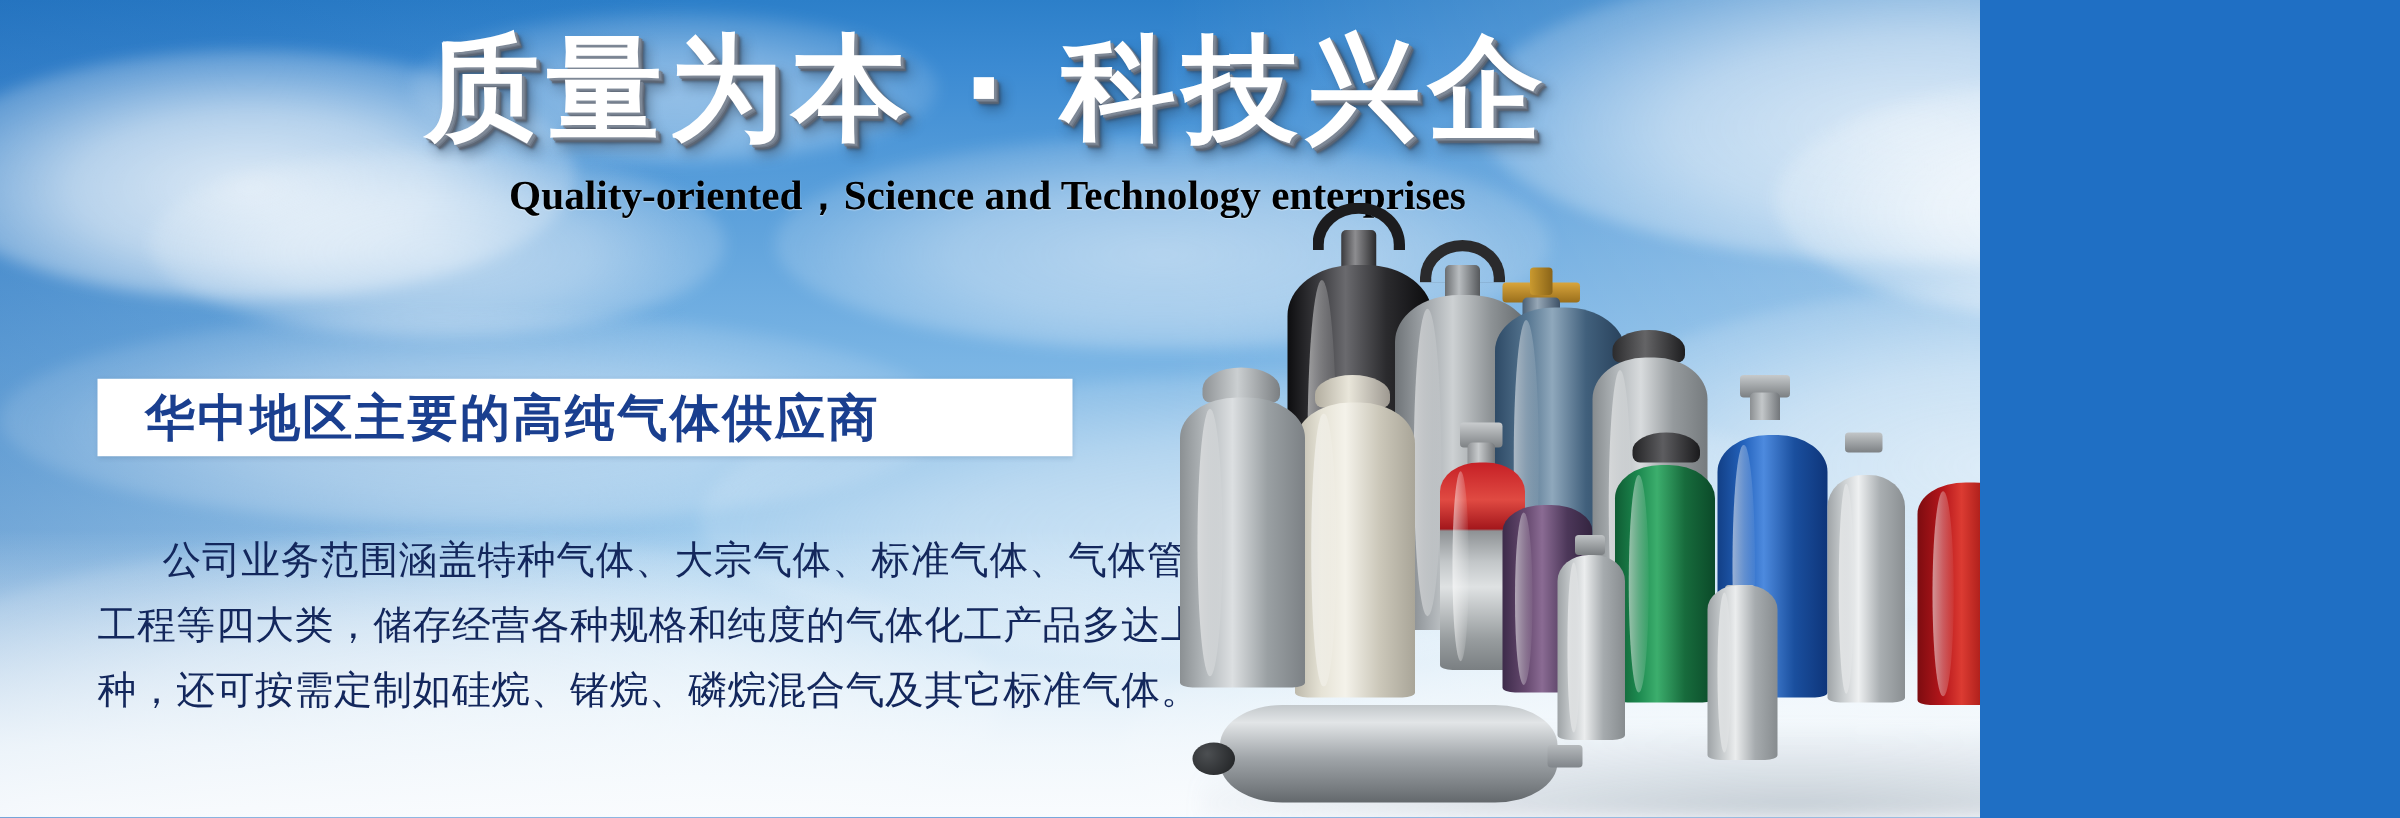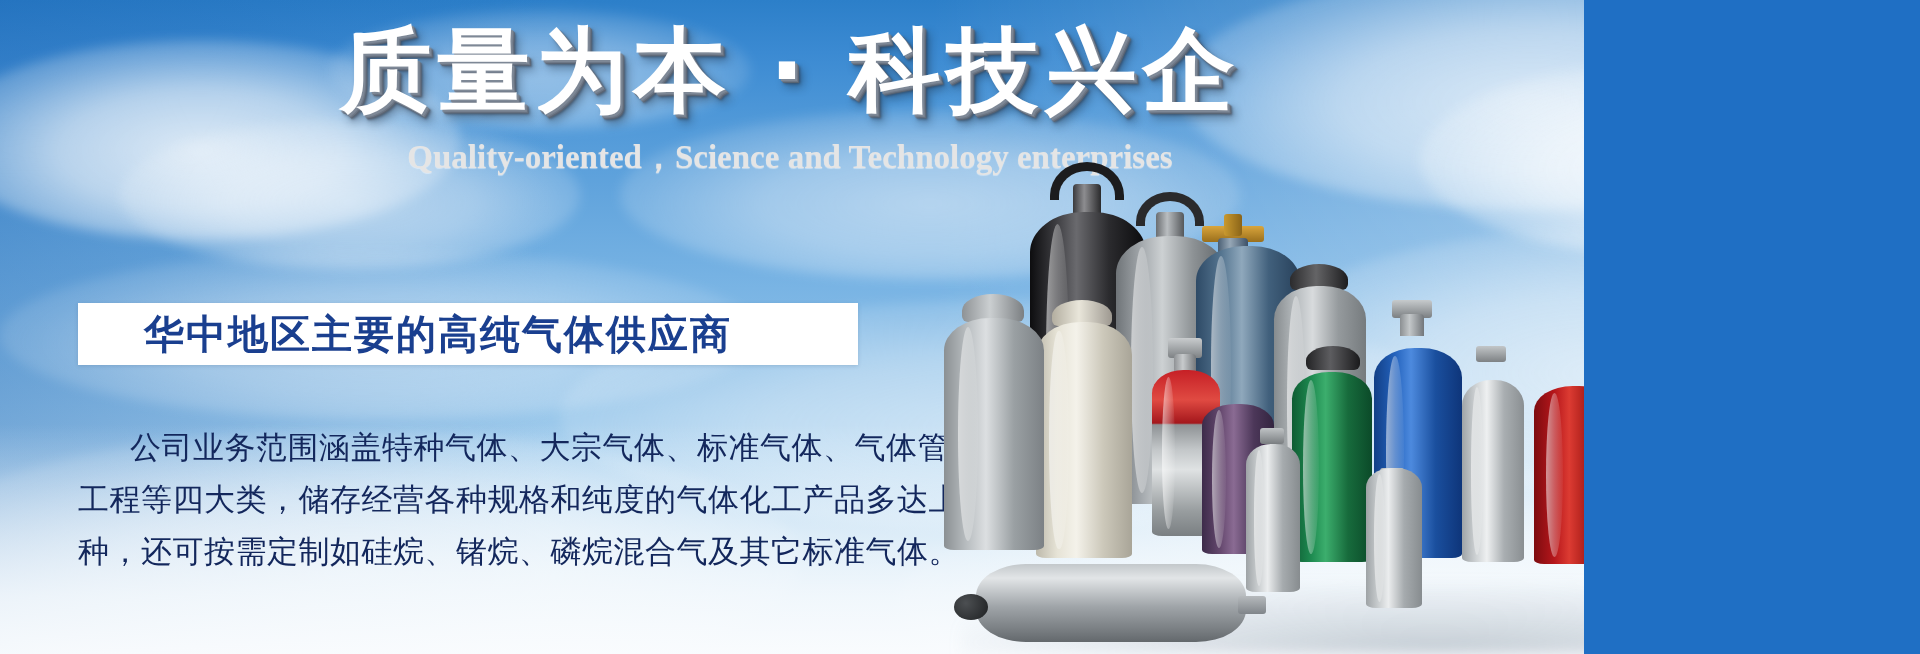--- a/index.html
+++ b/index.html
@@ -87,21 +87,21 @@
 
   .subtitle {
     position:absolute;
     left:325px; top:138px;
     width:930px;
     text-align:center;
     font-family:"Liberation Serif", serif;
     font-weight:700;
     font-size:33px;
     line-height:1.2;
-    color:#e5e5e5;
+    color:#000000;
     white-space:nowrap;
     text-shadow:0 1px 1px rgba(255,255,255,.45);
   }
 
   
   .highlight-box {
     position:absolute;
     left:78px; top:303px;
     width:780px; height:62px;
     background:#ffffff;
@@ -109,21 +109,20 @@
     padding-left:38px;
     box-shadow:0 1px 4px rgba(30,60,100,.18);
   }
   .highlight-text {
     font-family:"DejaVu Sans", sans-serif;
     font-weight:700;
     font-size:40px;
     letter-spacing:2px;
     color:#1a3f8f;
     white-space:nowrap;
-    margin-left:28px;
   }
 
   
   .paragraph {
     position:absolute;
     left:78px; top:422px;
     width:800px;
     font-family:"Liberation Serif", serif;
     font-size:31px;
     line-height:52px;

